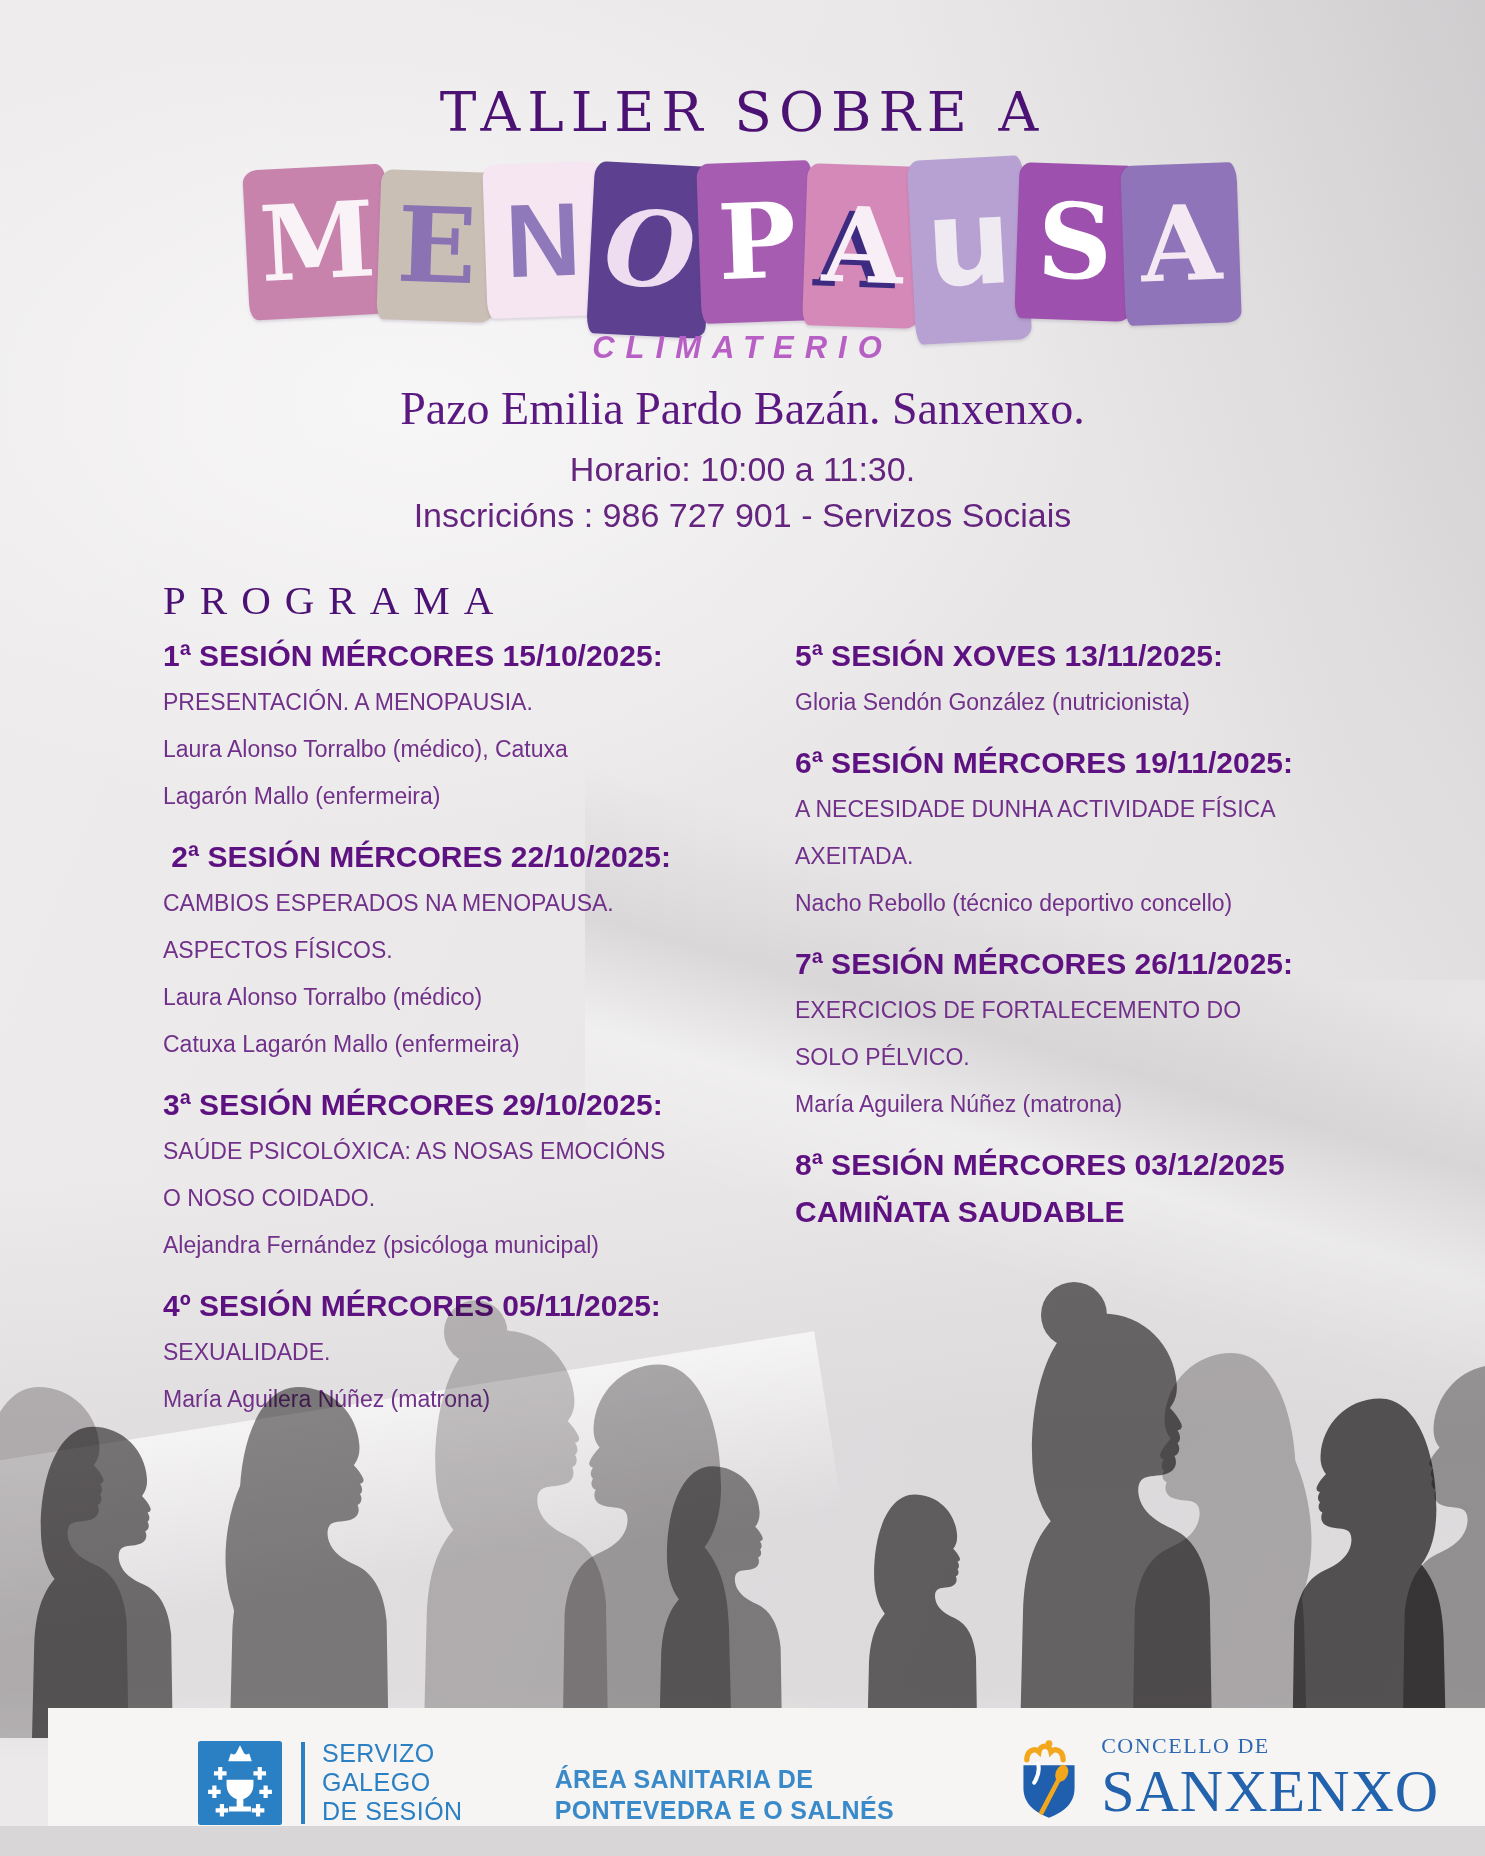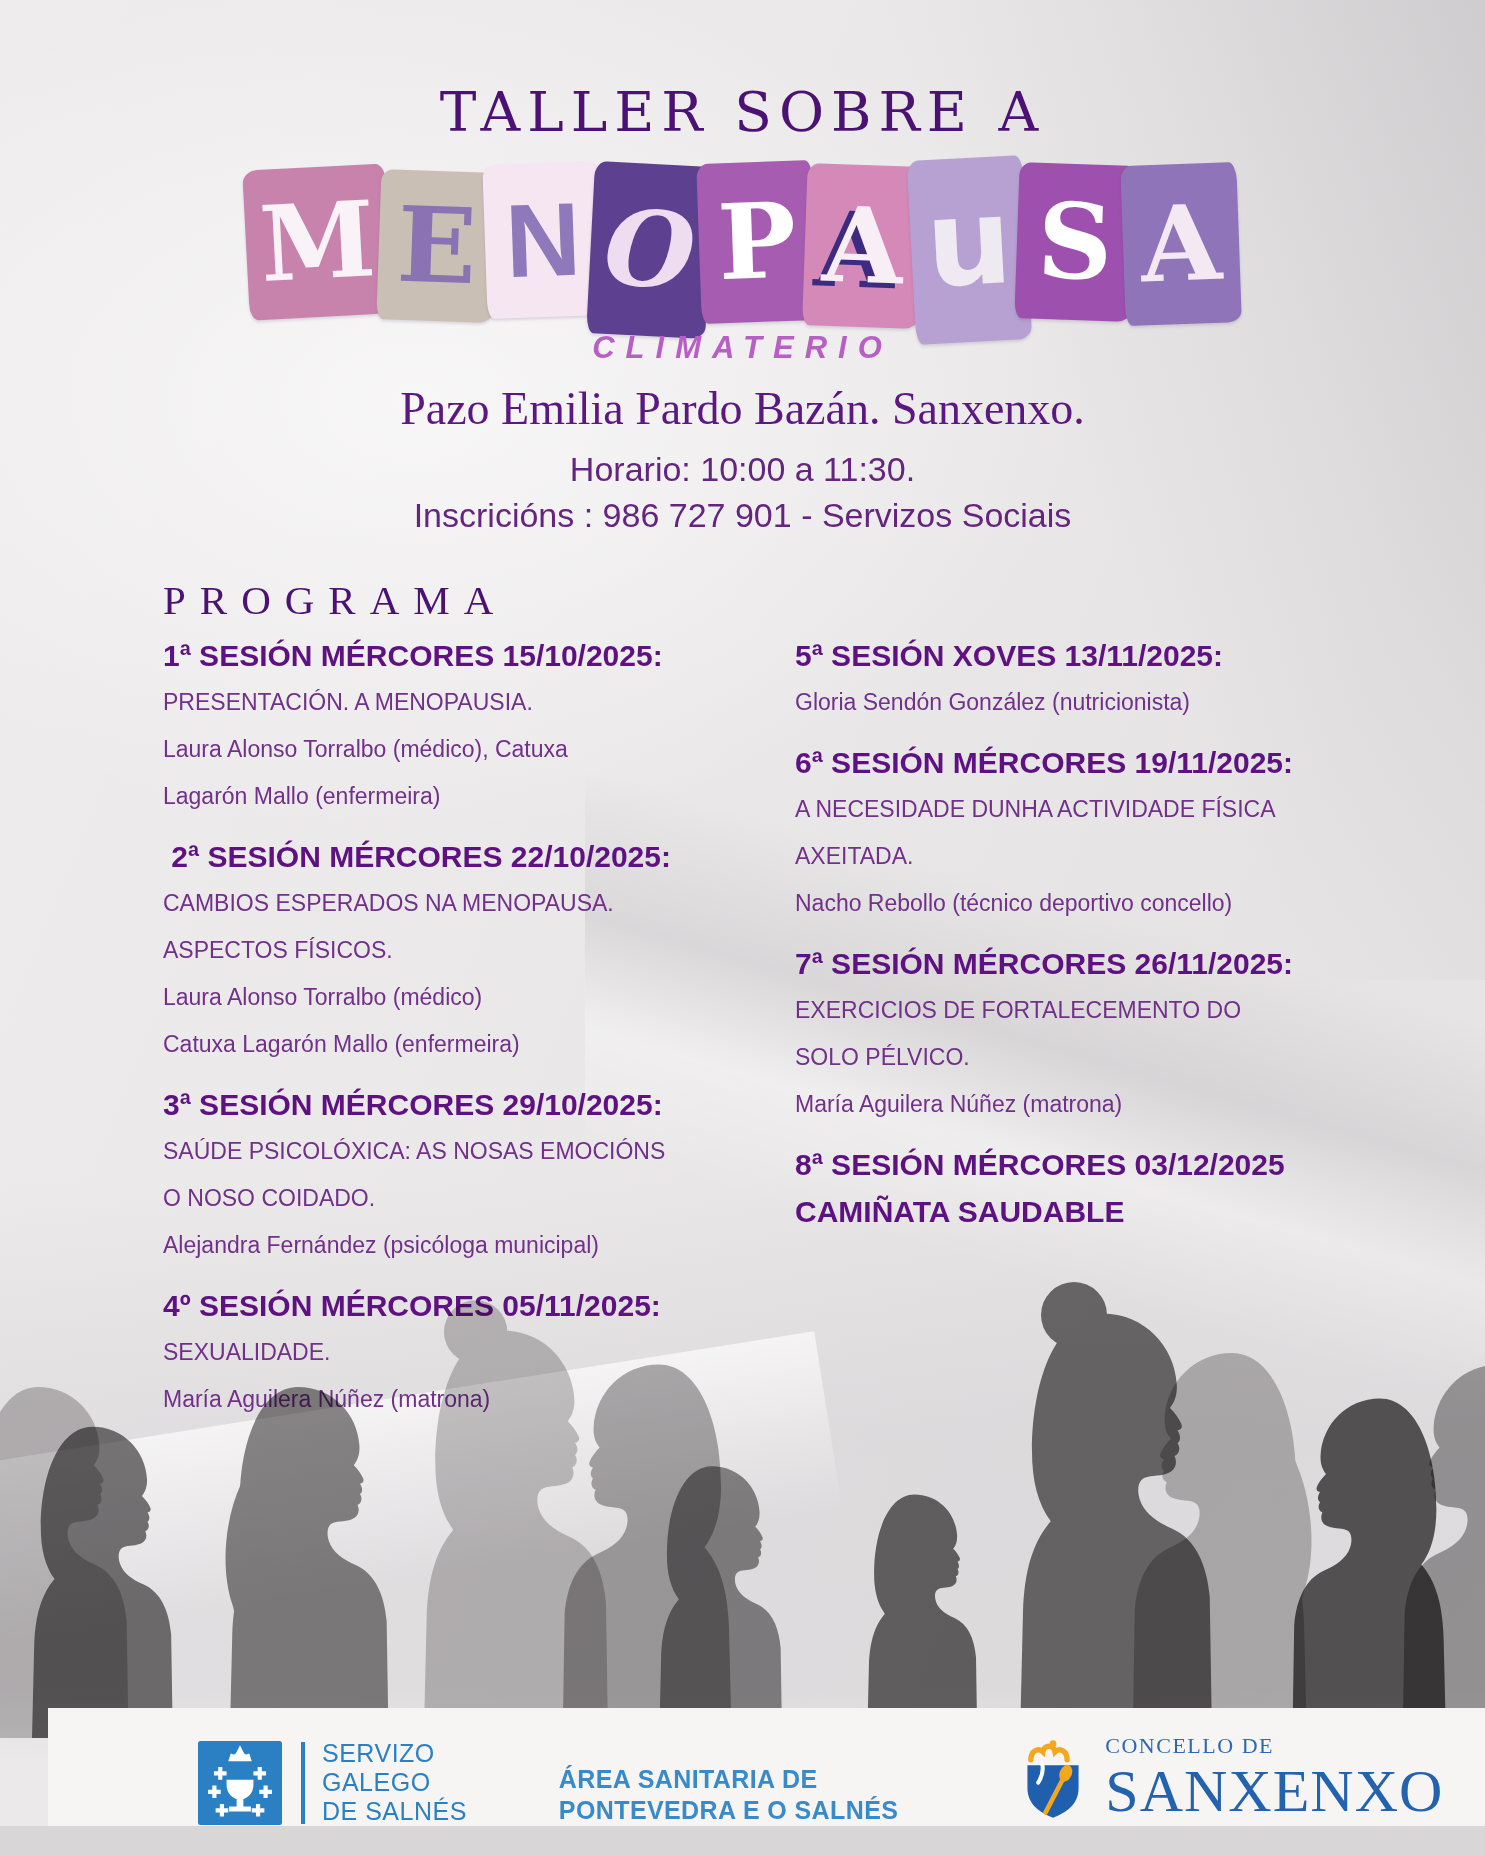--- a/index.html
+++ b/index.html
@@ -200,21 +200,21 @@
           <use href="#cx" x="-7" y="22"></use>
           <use href="#cx" x="54" y="22"></use>
           <use href="#cx" x="2" y="44"></use>
           <use href="#cx" x="45" y="44"></use>
         </g>
       </svg>
       <div class="sergas-bar"></div>
       <div class="sergas-text">
         <div>SERVIZO</div>
         <div>GALEGO</div>
-        <div>DE SALNÉS</div>
+        <div>DE SESIÓN</div>
       </div>
     </div>
 
     <div class="area-text">
       <div>ÁREA SANITARIA DE</div>
       <div>PONTEVEDRA E O SALNÉS</div>
     </div>
 
     <div class="concello">
       <svg width="74" height="86" viewBox="0 0 110 124">

